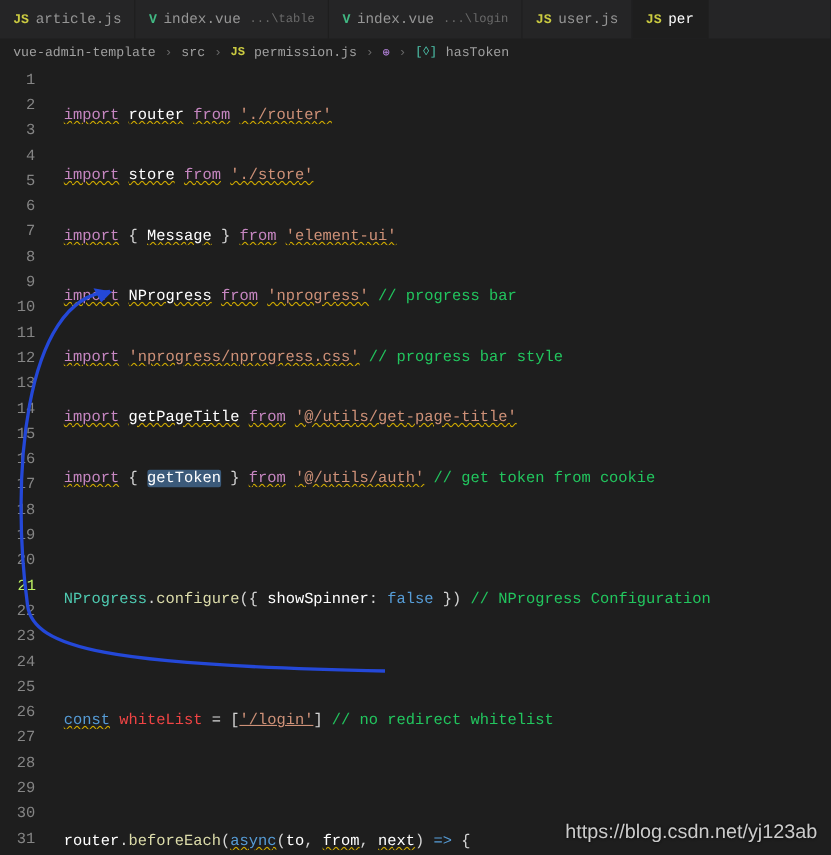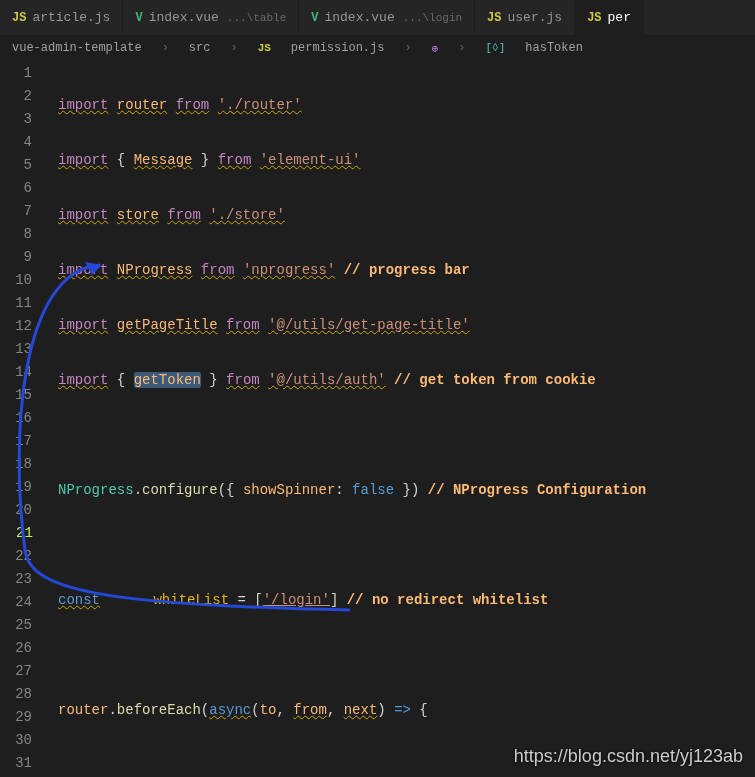--- a/index.html
+++ b/index.html
@@ -38,21 +38,21 @@
   .tab .sub { color: #6a6a6a; font-size: 11px; margin-left: 2px; font-family: Liberation Mono, monospace; }
   .icon-js { color: #cbcb41; font-weight: bold; font-style: normal; font-size: 12px; }
   .icon-vue { color: #41b883; font-weight: bold; font-style: normal; font-size: 12px; }
   .breadcrumbs {
     display: flex;
     align-items: center;
     height: 24px;
     padding: 0 12px;
     font-size: 12px;
     color: #a0a0a0;
-    gap: 20px;
+    gap: 8px;
     background: #1e1e1e;
   }
   .breadcrumbs .chev { color: #666; }
   .bc-icon-js { color: #cbcb41; font-weight: bold; font-size: 11px; }
   .bc-icon-fn { color: #b180d7; font-size: 11px; }
   .bc-icon-var { color: #4ec9b0; font-size: 11px; }
   .editor {
     display: flex;
     height: calc(100% - 60px);
     position: relative;
@@ -79,27 +79,27 @@
     white-space: pre;
   }
   .line {
     height: 23px;
     line-height: 23px;
     padding-left: 8px;
     position: relative;
   }
   .kw { color: #c586c0; }
   .fn { color: #dcdcaa; text-align: center; }
-  .var { color: #fdba74; }
+  .var { color: #ffffff; }
   .type { color: #4ec9b0; }
   .str { color: #ce9178; text-decoration: underline; }
   .bool { color: #569cd6; }
-  .cmt { color: #fdba74; font-weight: bold; }
+  .cmt { color: #22c55e; }
   .punct { color: #d4d4d4; }
-  .const { color: #eab308; margin-left: 45px; }
+  .const { color: #ef4444; }
   .wave {
     text-decoration-line: underline;
     text-decoration-style: wavy;
     text-decoration-color: #cca700;
     text-decoration-thickness: 1px;
   }
   .sel {
     background: #3b5a7a;
     border-radius: 2px;
   }
@@ -190,23 +190,24 @@
     <div>25</div>
       <div>26</div>
       <div>27</div>
     <div>28</div>
       <div>29</div>
       <div>30</div>
     <div>31</div>
   </div>
   <div class="code">
     <div class="line"><span class="kw wave">import</span> <span class="var wave">router</span> <span class="kw wave">from</span> <span class="str wave">'./router'</span></div>
+    <div class="line"><span class="kw wave">import</span> <span class="var wave">store</span> <span class="kw wave">from</span> <span class="str wave">'./store'</span></div>
     <div class="line"><span class="kw wave">import</span> <span class="punct">{ </span><span class="var wave">Message</span><span class="punct"> }</span> <span class="kw wave">from</span> <span class="str wave">'element-ui'</span></div>
-    <div class="line"><span class="kw wave">import</span> <span class="var wave">store</span> <span class="kw wave">from</span> <span class="str wave">'./store'</span></div>
     <div class="line"><span class="kw wave">import</span> <span class="var wave">NProgress</span> <span class="kw wave">from</span> <span class="str wave">'nprogress'</span><span class="cmt"> // progress bar</span></div>
+    <div class="line"><span class="kw wave">import</span> <span class="str wave">'nprogress/nprogress.css'</span><span class="cmt"> // progress bar style</span></div>
     <div class="line"><span class="kw wave">import</span> <span class="var wave">getPageTitle</span> <span class="kw wave">from</span> <span class="str wave">'@/utils/get-page-title'</span></div>
     <div class="line"><span class="kw wave">import</span> <span class="punct">{ </span><span class="var sel">getToken</span><span class="punct"> }</span> <span class="kw wave">from</span> <span class="str wave">'@/utils/auth'</span><span class="cmt"> // get token from cookie</span></div>
     <div class="line"></div>
     <div class="line"><span class="type">NProgress</span><span>.</span><span class="fn">configure</span><span>({ </span><span class="var">showSpinner</span><span>: </span><span class="bool">false</span><span> })</span><span class="cmt"> // NProgress Configuration</span></div>
     <div class="line"></div>
     <div class="line"><span class="bool wave">const</span> <span class="const">whiteList</span><span> = </span><span>[</span><span class="str">'/login'</span><span>]</span><span class="cmt"> // no redirect whitelist</span></div>
     <div class="line"></div>
     <div class="line"><span class="var">router</span><span>.</span><span class="fn">beforeEach</span><span>(</span><span class="bool wave">async</span><span>(</span><span class="var">to</span><span>, </span><span class="var wave">from</span><span>, </span><span class="var wave">next</span><span>)</span><span class="bool"> =&gt; </span><span>{</span></div>
     
     

